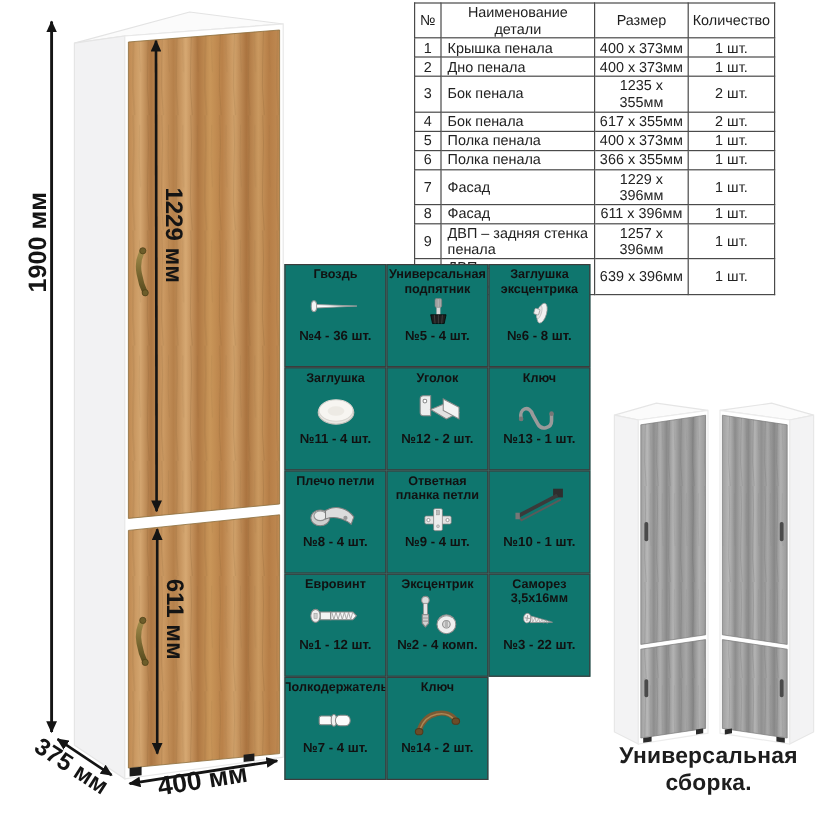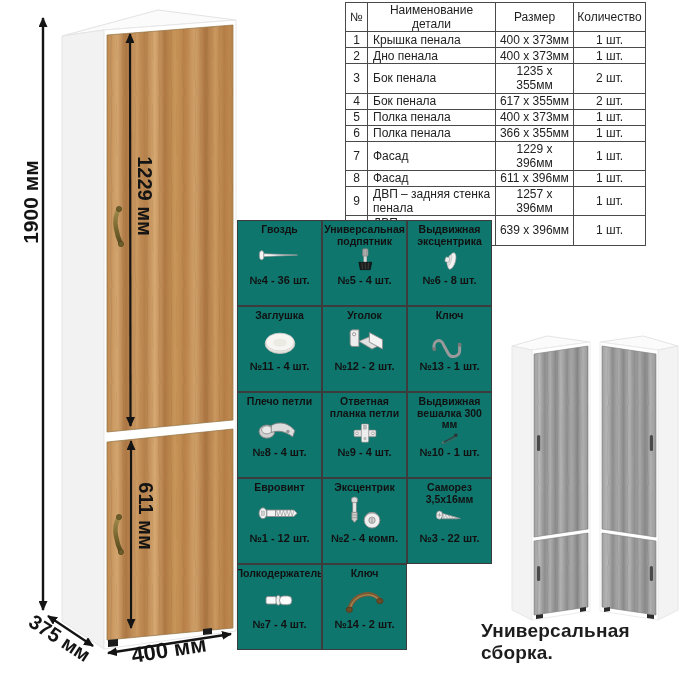--- a/index.html
+++ b/index.html
@@ -20,21 +20,21 @@
            grid-template-columns:repeat(3,85px);grid-auto-rows:86px;}
   .hw-cell{border:1px solid #3c3c3c;background:#0f766e;display:flex;flex-direction:column;
            align-items:center;box-sizing:border-box;overflow:hidden;}
   .hw-title{font-size:10.5px;font-weight:bold;color:#111;text-align:center;
             line-height:1.1;padding:3px 1px 0;}
   .hw-iconbox{flex:1;display:flex;align-items:center;justify-content:center;overflow:hidden;min-height:0;}
   .hw-iconbox svg{max-height:100%;}
   .hw-qty{font-size:11px;font-weight:bold;color:#111;padding-bottom:19px;white-space:nowrap;}
 
   
-  .variant-caption{position:absolute;left:481px;top:620px;width:219px;text-align:left;
+  .variant-caption{position:absolute;left:481px;top:620px;width:219px;text-align:center;
                    font-size:19px;font-weight:700;color:#1d1d1d;letter-spacing:.2px;}
 
   .abs{position:absolute;}
 </style>
 </head>
 <body>
 
 <div class="stage">
 
   <svg class="abs" style="left:0;top:0;" width="250" height="683" viewBox="0 0 250 683">
@@ -209,21 +209,21 @@
             <rect x="26" y="15" width="5" height="10" fill="#d8d8d8" stroke="#999" stroke-width="0.6"></rect>
             <path d="M18,25 h21 l-2.5,12 h-16 z" fill="#1e1e1e" stroke="#000"></path>
             <line x1="23" y1="25" x2="24" y2="37" stroke="#4a4a4a"></line>
             <line x1="28.5" y1="25" x2="28.5" y2="37" stroke="#4a4a4a"></line>
             <line x1="34" y1="25" x2="33" y2="37" stroke="#4a4a4a"></line>
           </svg>
         </div>
         <div class="hw-qty">№5 - 4 шт.</div>
       </div>
       <div class="hw-cell">
-        <div class="hw-title">Выдвижная эксцентрика</div>
+        <div class="hw-title">Заглушка эксцентрика</div>
         <div class="hw-iconbox">
           <svg width="54" height="40" viewBox="0 0 56 44">
             <g transform="rotate(16 28 22)">
               <ellipse cx="31" cy="22" rx="6" ry="14" fill="#f1f1f1" stroke="#999"></ellipse>
               <ellipse cx="27" cy="22" rx="3" ry="9" fill="#e4e4e4" stroke="#aaa" stroke-width="0.7"></ellipse>
               <rect x="20" y="18" width="7" height="8" rx="1.5" fill="#eee" stroke="#999"></rect>
             </g>
           </svg>
         </div>
         <div class="hw-qty">№6 - 8 шт.</div>
@@ -282,21 +282,20 @@
             <rect x="22" y="8" width="12" height="30" rx="2" fill="#ededed" stroke="#808080"></rect>
             <circle cx="15" cy="23.5" r="2.2" fill="#fff" stroke="#808080"></circle>
             <circle cx="41" cy="23.5" r="2.2" fill="#fff" stroke="#808080"></circle>
             <rect x="26" y="10.5" width="4" height="6" fill="#bbb" stroke="#888" stroke-width="0.6"></rect>
             <circle cx="28" cy="32" r="2" fill="#ccc" stroke="#888" stroke-width="0.6"></circle>
           </svg>
         </div>
         <div class="hw-qty">№9 - 4 шт.</div>
       </div>
       <div class="hw-cell">
-        <div class="hw-title">Выдвижная вешалка 300 мм</div>
         <div class="hw-iconbox">
           <svg width="54" height="40" viewBox="0 0 56 44">
             <rect x="40" y="8" width="9" height="8" fill="#2e2e2e"></rect>
             <path d="M8,33 L44,14" stroke="#3a3a3a" stroke-width="3.4"></path>
             <path d="M8,33 l3,4 L47,18" stroke="#5a5a5a" stroke-width="1.8" fill="none"></path>
             <rect x="5.5" y="30" width="4" height="6" fill="#777"></rect>
           </svg>
         </div>
         <div class="hw-qty">№10 - 1 шт.</div>
       </div>

